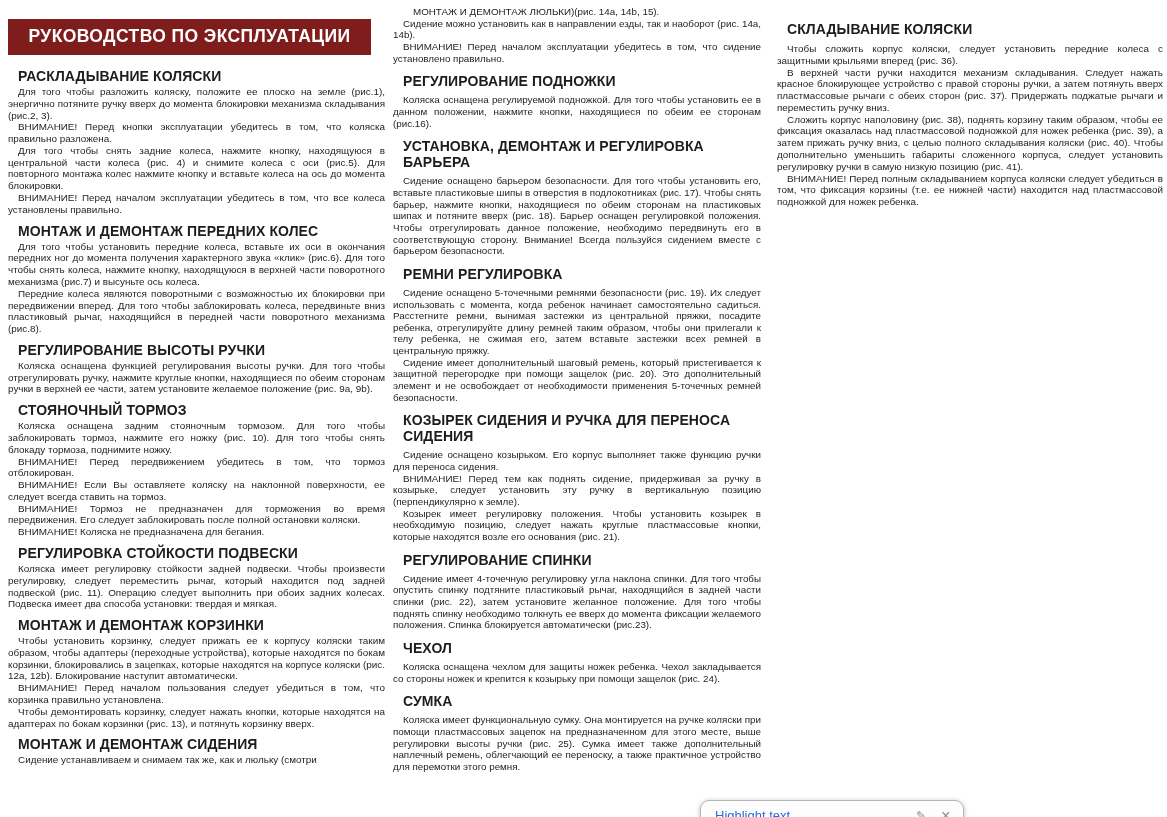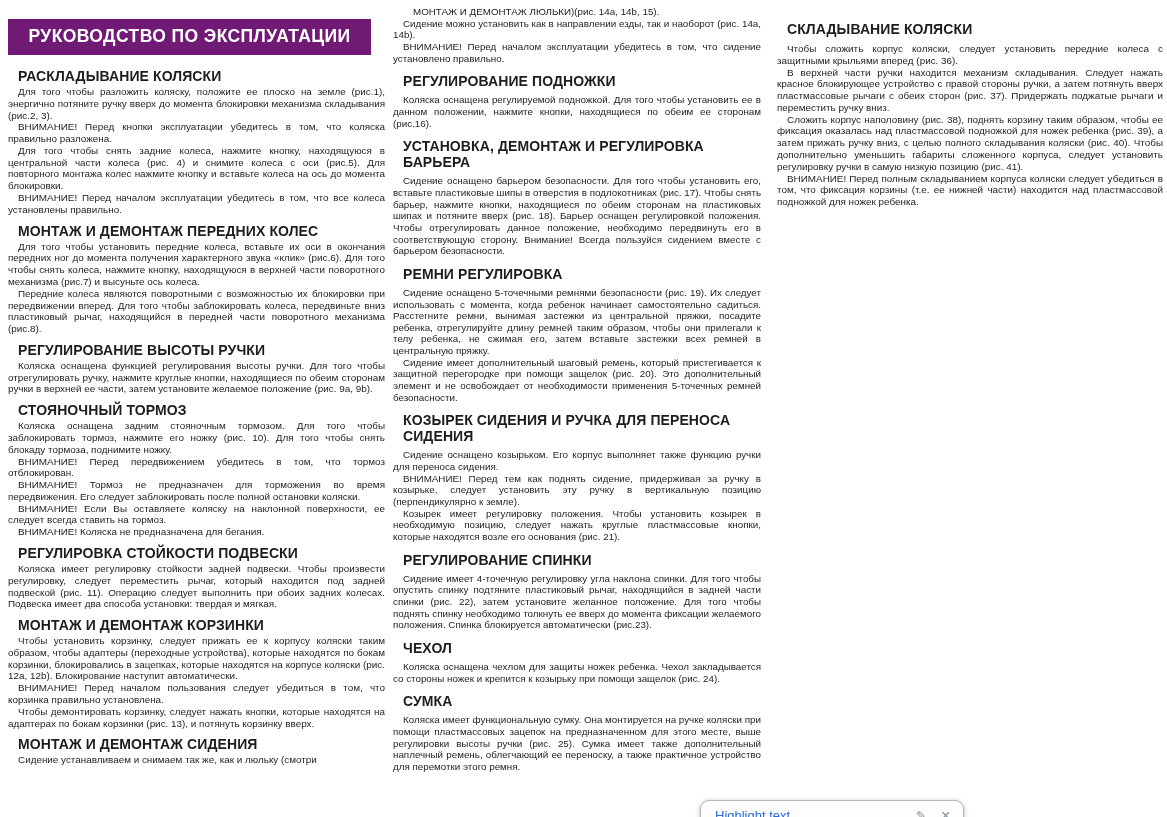--- a/index.html
+++ b/index.html
@@ -77,39 +77,39 @@
     line-height: 1;
     padding-top: 2px;
   }
 </style>
 </head>
 <body>
 
 <div class="page">
 
   <div class="col col-1">
-    <div class="banner" style="background: #701a75; color: rgb(255, 255, 255);">
+    <div class="banner" style="background: #7f1d1d; color: rgb(255, 255, 255);">
       <span>РУКОВОДСТВО ПО ЭКСПЛУАТАЦИИ</span>
     </div>
 
   <h3 class="sec-h">РАСКЛАДЫВАНИЕ КОЛЯСКИ</h3>
       <p class="sec-p">Для того чтобы разложить коляску, положите ее плоско на земле (рис.1), энергично потяните ручку вверх до момента блокировки механизма складывания (рис.2, 3).</p>
       <p class="sec-p">ВНИМАНИЕ! Перед кнопки эксплуатации убедитесь в том, что коляска правильно разложена.</p>
       <p class="sec-p">Для того чтобы снять задние колеса, нажмите кнопку, находящуюся в центральной части колеса (рис. 4) и снимите колеса с оси (рис.5). Для повторного монтажа колес нажмите кнопку и вставьте колеса на ось до момента блокировки.</p>
       <p class="sec-p">ВНИМАНИЕ! Перед началом эксплуатации убедитесь в том, что все колеса установлены правильно.</p>
       <h3 class="sec-h">МОНТАЖ И ДЕМОНТАЖ ПЕРЕДНИХ КОЛЕС</h3>
       <p class="sec-p">Для того чтобы установить передние колеса, вставьте их оси в окончания передних ног до момента получения характерного звука «клик» (рис.6). Для того чтобы снять колеса, нажмите кнопку, находящуюся в верхней части поворотного механизма (рис.7) и высуньте ось колеса.</p>
       <p class="sec-p">Передние колеса являются поворотными с возможностью их блокировки при передвижении вперед. Для того чтобы заблокировать колеса, передвиньте вниз пластиковый рычаг, находящийся в передней части поворотного механизма (рис.8).</p>
       <h3 class="sec-h">РЕГУЛИРОВАНИЕ ВЫСОТЫ РУЧКИ</h3>
       <p class="sec-p">Коляска оснащена функцией регулирования высоты ручки. Для того чтобы отрегулировать ручку, нажмите круглые кнопки, находящиеся по обеим сторонам ручки в верхней ее части, затем установите желаемое положение (рис. 9a, 9b).</p>
       <h3 class="sec-h">СТОЯНОЧНЫЙ ТОРМОЗ</h3>
       <p class="sec-p">Коляска оснащена задним стояночным тормозом. Для того чтобы заблокировать тормоз, нажмите его ножку (рис. 10). Для того чтобы снять блокаду тормоза, поднимите ножку.</p>
       <p class="sec-p">ВНИМАНИЕ! Перед передвижением убедитесь в том, что тормоз отблокирован.</p>
+      <p class="sec-p">ВНИМАНИЕ! Если Вы оставляете коляску на наклонной поверхности, ее следует всегда ставить на тормоз.</p>
       <p class="sec-p">ВНИМАНИЕ! Тормоз не предназначен для торможения во время передвижения. Его следует заблокировать после полной остановки коляски.</p>
-      <p class="sec-p">ВНИМАНИЕ! Если Вы оставляете коляску на наклонной поверхности, ее следует всегда ставить на тормоз.</p>
       <p class="sec-p">ВНИМАНИЕ! Коляска не предназначена для бегания.</p>
       <h3 class="sec-h">РЕГУЛИРОВКА СТОЙКОСТИ ПОДВЕСКИ</h3>
       <p class="sec-p">Коляска имеет регулировку стойкости задней подвески. Чтобы произвести регулировку, следует переместить рычаг, который находится под задней подвеской (рис. 11). Операцию следует выполнить при обоих задних колесах. Подвеска имеет два способа установки: твердая и мягкая.</p>
       <h3 class="sec-h">МОНТАЖ И ДЕМОНТАЖ КОРЗИНКИ</h3>
       <p class="sec-p">Чтобы установить корзинку, следует прижать ее к корпусу коляски таким образом, чтобы адаптеры (переходные устройства), которые находятся по бокам корзинки, блокировались в зацепках, которые находятся на корпусе коляски (рис. 12a, 12b). Блокирование наступит автоматически.</p>
       <p class="sec-p">ВНИМАНИЕ! Перед началом пользования следует убедиться в том, что корзинка правильно установлена.</p>
       <p class="sec-p">Чтобы демонтировать корзинку, следует нажать кнопки, которые находятся на адаптерах по бокам корзинки (рис. 13), и потянуть корзинку вверх.</p>
       <h3 class="sec-h">МОНТАЖ И ДЕМОНТАЖ СИДЕНИЯ</h3>
       <p class="sec-p">Сидение устанавливаем и снимаем так же, как и люльку (смотри</p>
     </div>

